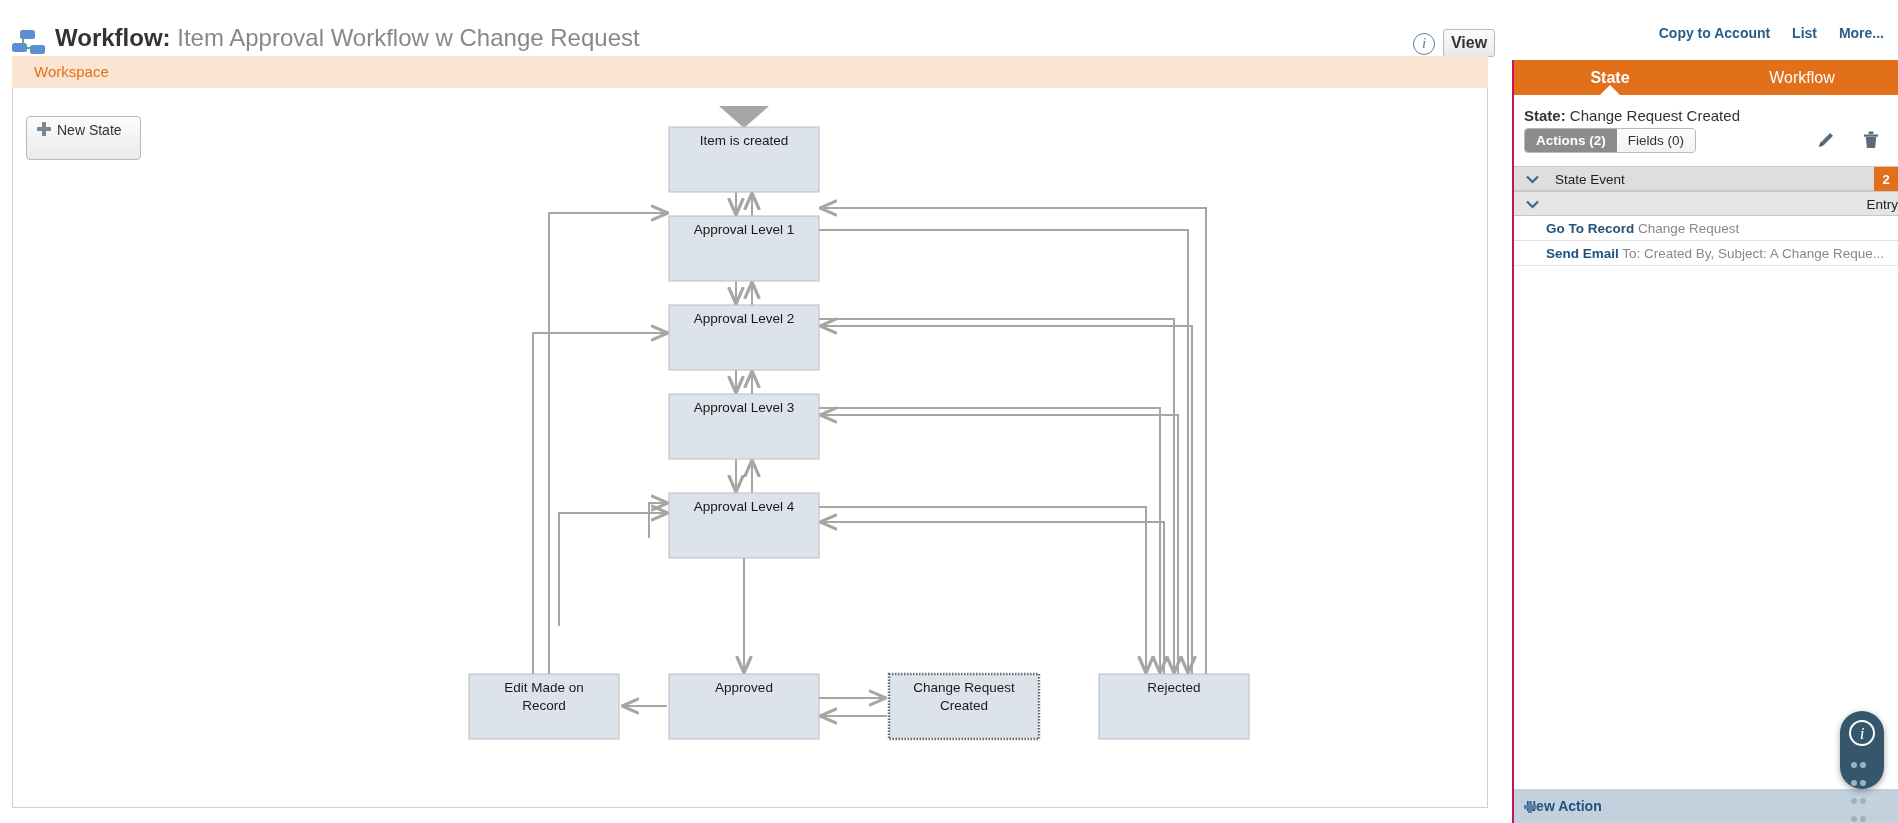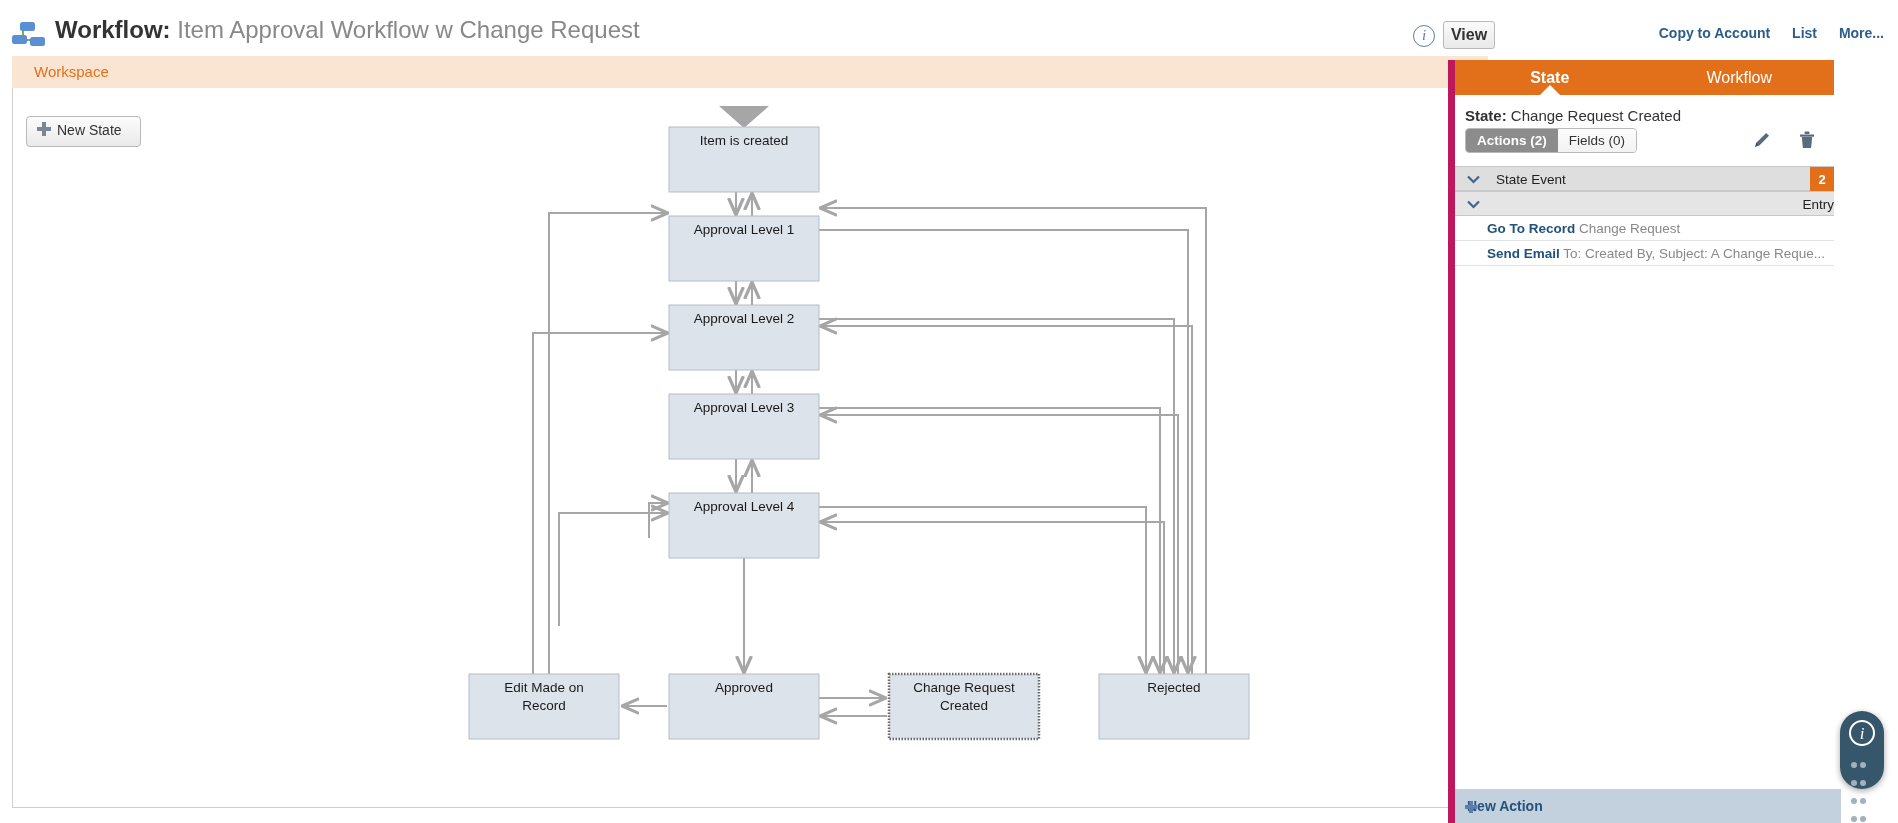--- a/index.html
+++ b/index.html
@@ -6,56 +6,56 @@
   html, body {
     margin: 0; padding: 0;
     width: 1898px; height: 823px;
     background: #ffffff;
     font-family: "Liberation Sans", sans-serif;
     overflow: hidden;
   }
   .app { position: relative; width: 1898px; height: 823px; background:#fff; }
 
   
-  .hdr { position:absolute; left:0; top:8px; width:1498px; height:50px; background:#fff; }
+  .hdr { position:absolute; left:0; top:16px; width:1498px; height:50px; background:#fff; }
   .hdr-icon { position:absolute; left:12px; top:12px; width:34px; height:30px; }
   .hdr-title { position:absolute; left:55px; top:8px; font-size:24px; color:#7f7f7f; white-space:nowrap; }
   .hdr-title b { color:#333; font-weight:bold; }
   .hdr-title .sub { color:#888; font-weight:normal; }
 
   .info-circ { position:absolute; left:1413px; top:17px; width:22px; height:22px; border:1.6px solid #5b7ea8; border-radius:50%;
                color:#5b7ea8; font-style:italic; font-family:"Liberation Serif",serif; font-size:15px; line-height:19px; text-align:center; }
   .view-btn { position:absolute; left:1443px; top:13px; width:52px; height:28px; border:1px solid #b9b9b9; border-radius:3px;
               background:linear-gradient(#fbfbfb,#e9e9e9); font-size:16px; color:#333; font-weight:bold; line-height:26px; text-align:center; }
 
   
   .ws-bar { position:absolute; left:12px; top:56px; width:1476px; height:32px; background:#fae5d3; }
   .ws-bar span { position:absolute; left:22px; top:7px; font-size:15px; color:#e2701a; }
 
   
   .canvas { position:absolute; left:12px; top:88px; width:1476px; height:720px; background:#fff;
             border:1px solid #cfcfcf; border-top:none; }
-  .new-state { position:absolute; left:13px; top:28px; width:115px; height:31px; border:1px solid #b9b9b9; border-radius:4px;
+  .new-state { position:absolute; left:13px; top:28px; width:115px; height:44px; border:1px solid #b9b9b9; border-radius:4px;
                background:linear-gradient(#fcfcfc,#eaeaea); font-size:14px; color:#333; line-height:26px; padding-left:30px; }
   .new-state .plus { position:absolute; left:10px; top:5px; width:14px; height:14px; }
   .new-state .plus:before, .new-state .plus:after { content:""; position:absolute; background:#7b8794; }
   .new-state .plus:before { left:0; top:5px; width:14px; height:4px; }
   .new-state .plus:after  { left:5px; top:0; width:4px; height:14px; }
 
   svg.diagram { position:absolute; left:0; top:0; width:1476px; height:720px; }
   .nd-rect { fill:#dde3ea; stroke:#b6bcc4; stroke-width:1; }
   .nd-sel  { fill:#dde3ea; stroke:#6b6b6b; stroke-width:2.5; stroke-dasharray:1.5 1.5; }
   .nd-txt  { font-family:"Liberation Sans", sans-serif; font-size:13.5px; fill:#1a1a1a; text-anchor:middle; }
   .ln { stroke:#a6a6a6; stroke-width:2; fill:none; }
 
   
   .rp-links { position:absolute; right:14px; top:25px; font-size:14px; color:#2b5d8a; font-weight:bold; white-space:nowrap; }
   .rp-links span { margin-left:18px; cursor:pointer; }
 
-  .panel { position:absolute; left:1448px; top:60px; width:386px; height:763px; background:#fff; border-left:7px solid #be185d; }
+  .panel { position:absolute; left:1512px; top:60px; width:386px; height:763px; background:#fff; border-left:2px solid #be185d; }
   .tabs { position:relative; height:35px; background:#e2701a; display:flex; }
   .tab { flex:1; text-align:center; line-height:35px; font-size:16px; color:#fff; position:relative; }
   .tab.active { font-weight:bold; }
   .tab.active:after { content:""; position:absolute; left:50%; bottom:-1px; margin-left:-11px;
                       border-left:11px solid transparent; border-right:11px solid transparent; border-bottom:11px solid #fff; }
 
   .state-line { padding:12px 0 4px 10px; font-size:15px; color:#333; }
   .state-line b { font-weight:bold; }
   .state-line .val { color:#333; }
 

